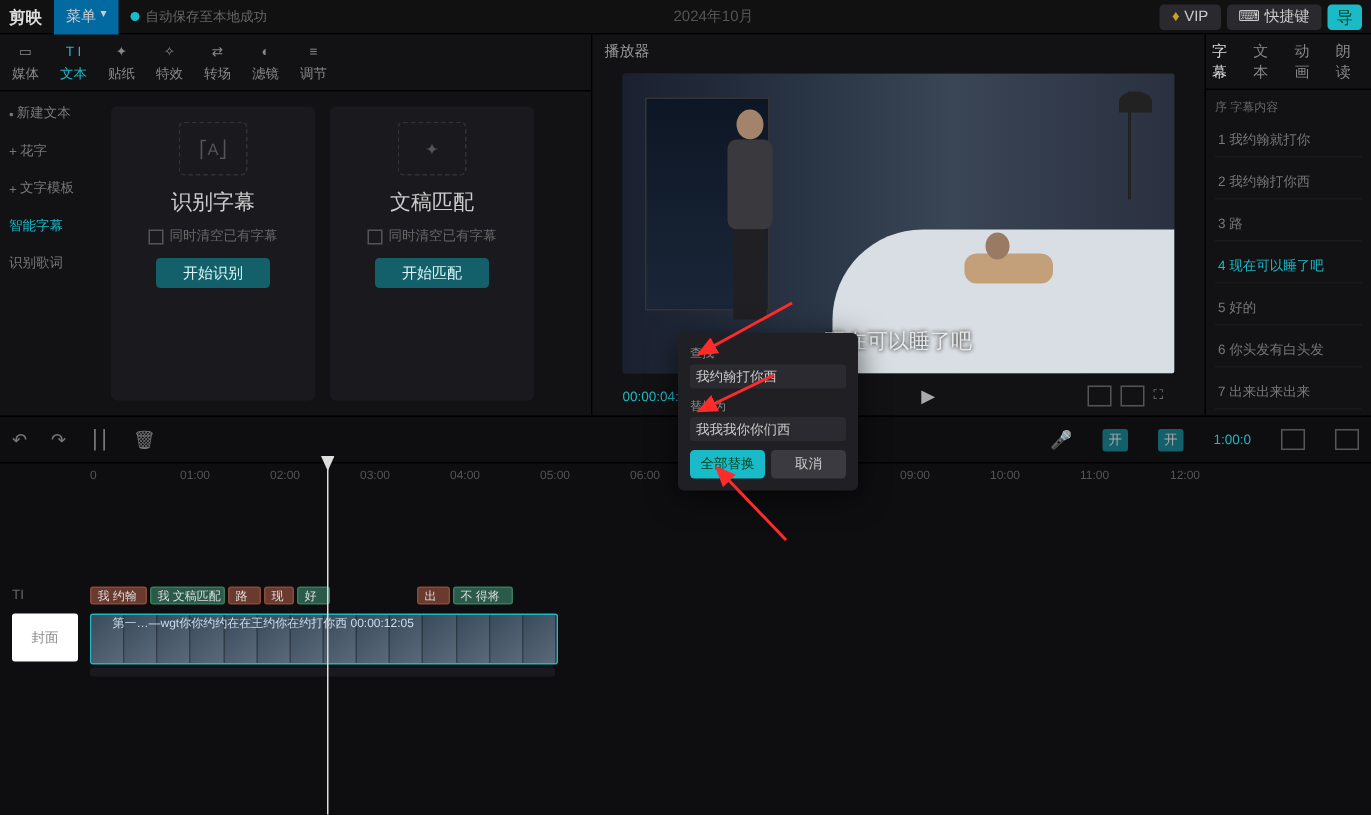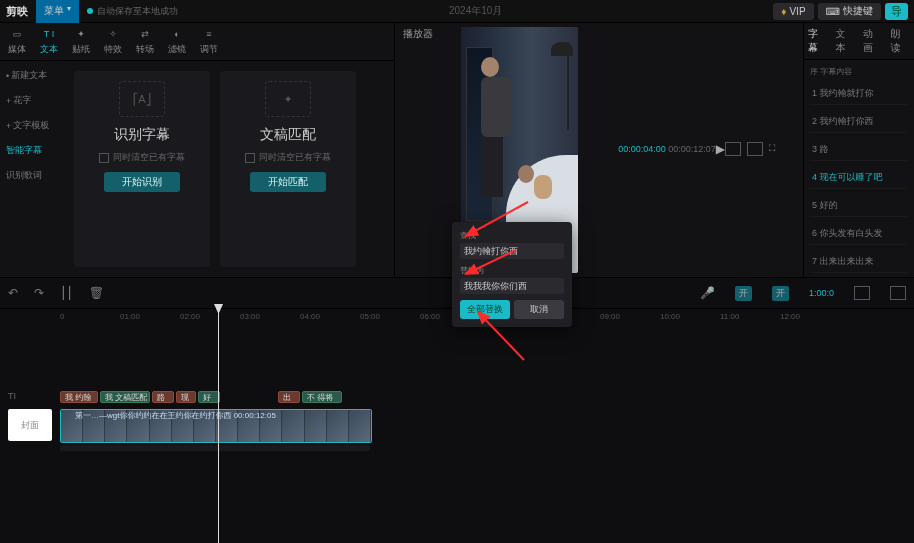--- a/index.html
+++ b/index.html
@@ -21,21 +21,21 @@
 .leftbody{display:flex;flex:1}
 .leftside{width:56px;padding:6px 4px;display:flex;flex-direction:column;gap:8px;font-size:9px}
 .leftside div{color:#777;padding:2px 2px;display:flex;align-items:center;gap:2px}
 .leftside div.active{color:#1bbac8}
 .cardrow{display:flex;gap:10px;padding:10px}
 .card{width:120px;background:#1a1a1e;border-radius:4px;padding:10px 8px;display:flex;flex-direction:column;align-items:center;gap:8px}
 .card .cicon{width:44px;height:34px;border:1px dashed #333;border-radius:4px;display:flex;align-items:center;justify-content:center;color:#555}
 .card .ctitle{color:#ccc;font-size:14px;text-align:right;line-height:1.3}
 .card .chint{color:#666;font-size:9px;display:flex;align-items:center;gap:4px}
 .card .cbtn{background:#14606a;color:#d8f6f8;padding:3px 18px;border-radius:3px;font-size:10px}
-.preview{flex:1;background:#121214;border-right:1px solid #000;display:flex;flex-direction:row;position:relative}
+.preview{flex:1;background:#121214;border-right:1px solid #000;display:flex;flex-direction:column;position:relative}
 .previewhdr{padding:4px 8px;font-size:10px;color:#999}
 .previewvid{margin:4px 20px;flex:1;background:#1b2432;position:relative;border-radius:2px;overflow:hidden}
 .scene{position:absolute;inset:0}
 .scene .wall{position:absolute;inset:0;background:linear-gradient(90deg,#1a2030 0%,#2a3545 35%,#3a4556 60%,#2a3040 100%)}
 .scene .window{position:absolute;left:4%;top:8%;width:22%;height:70%;background:linear-gradient(#0d1624,#1a2638);border:1px solid #333}
 .scene .lamp{position:absolute;right:8%;top:6%;width:2px;height:36%;background:#222}
 .scene .lamphead{position:absolute;right:4%;top:6%;width:22px;height:14px;background:#222;border-radius:50% 50% 0 0}
 .scene .bed{position:absolute;right:0;bottom:0;width:62%;height:48%;background:#d8dee3;border-top-left-radius:60px}
 .scene .pillow{position:absolute;right:22%;bottom:30%;width:16%;height:10%;background:#c3a07a;border-radius:8px}
 .scene .person1{position:absolute;left:17%;top:12%;width:12%;height:76%;}

